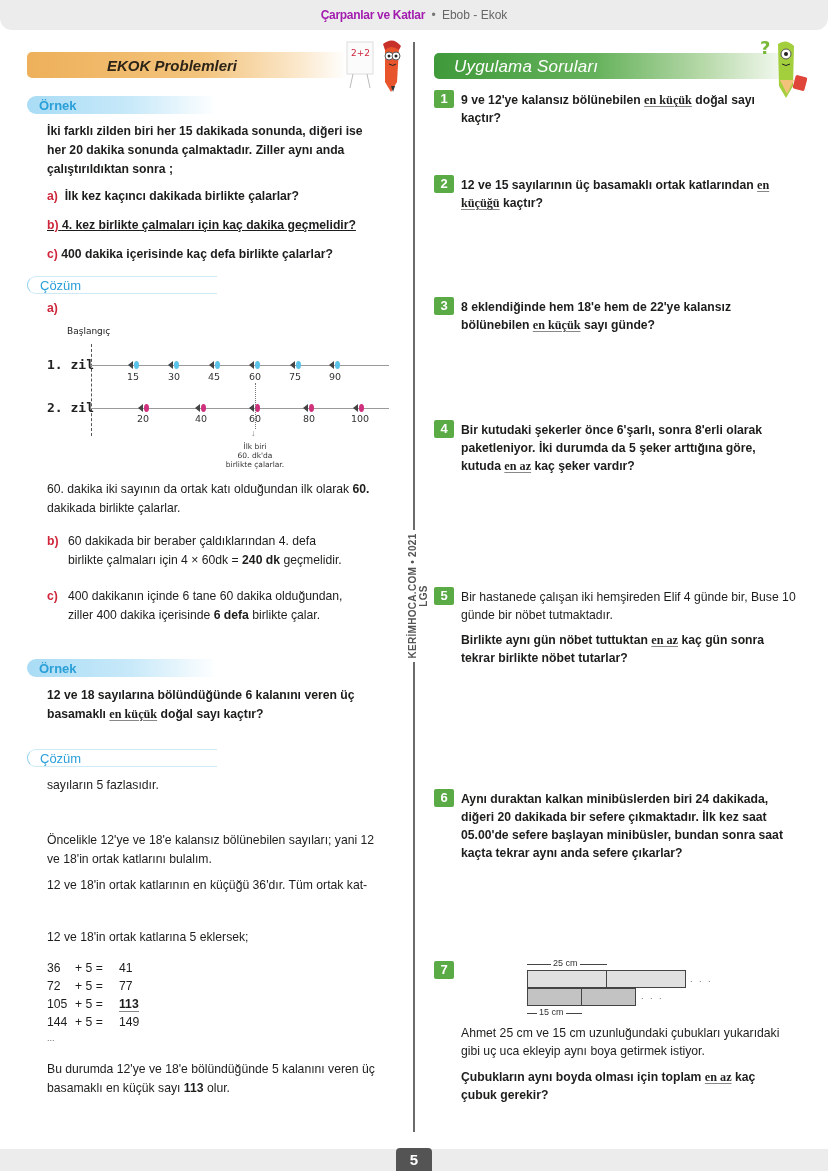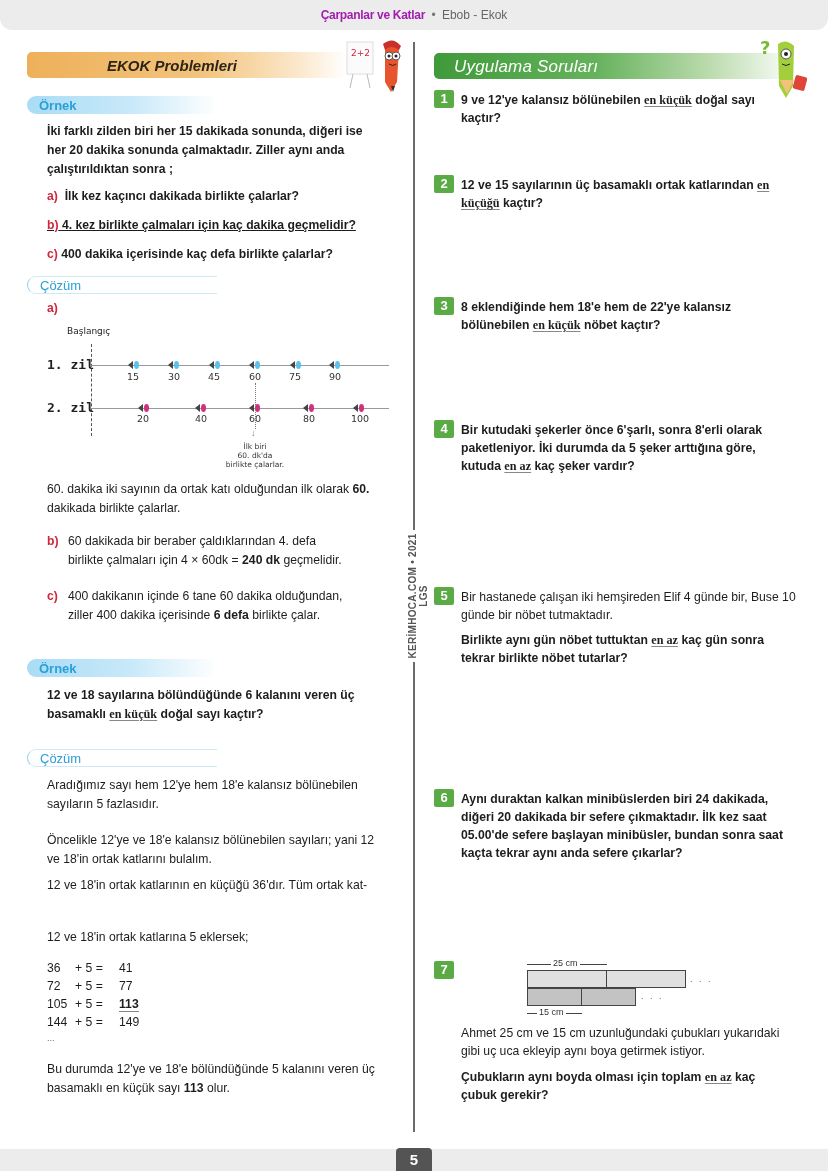--- a/index.html
+++ b/index.html
@@ -278,21 +278,20 @@
   <span>12 ve 18 sayılarına bölündüğünde 6 kalanını veren üç</span><br>
   <span>basamaklı</span>
   <span class="u">en küçük</span>
   <span>doğal sayı kaçtır?</span>
 </div>
 
 <div class="pill-cozum" style="top:749px;">
   <span>Çözüm</span>
 </div>
 <div class="txt" style="left:47px; top:776px; width:360px;">
-  <div>Aradığımız sayı hem 12'ye hem 18'e kalansız bölünebilen</div>
   <div>sayıların 5 fazlasıdır.</div>
 </div>
 <div class="txt" style="left:47px; top:831px; width:365px;">
   <div>Öncelikle 12'ye ve 18'e kalansız bölünebilen sayıları; yani 12</div>
   <div>ve 18'in ortak katlarını bulalım.</div>
 </div>
 <div class="txt" style="left:47px; top:876px; width:365px;">
   <div>12 ve 18'in ortak katlarının en küçüğü 36'dır. Tüm ortak kat-</div>
 </div>
 <div class="txt" style="left:47px; top:928px;">12 ve 18'in ortak katlarına 5 eklersek;</div>
@@ -323,21 +322,21 @@
 <div class="qtxt b" style="top:176px; width:320px;">
   <span>12 ve 15 sayılarının üç basamaklı ortak katlarından</span>
   <span class="u">en küçüğü</span>
   <span>kaçtır?</span>
 </div>
 
 <div class="qnum" style="top:297px;">3</div>
 <div class="qtxt b" style="top:298px; width:300px;">
   <span>8 eklendiğinde hem 18'e hem de 22'ye kalansız bölünebilen</span>
   <span class="u">en küçük</span>
-  <span>nöbet kaçtır?</span>
+  <span>sayı günde?</span>
 </div>
 
 <div class="qnum" style="top:420px;">4</div>
 <div class="qtxt b" style="top:421px; width:320px;">
   <span>Bir kutudaki şekerler önce 6'şarlı, sonra 8'erli olarak paketleniyor. İki durumda da 5 şeker arttığına göre, kutuda</span>
   <span class="u">en az</span>
   <span>kaç şeker vardır?</span>
 </div>
 
 <div class="qnum" style="top:587px;">5</div>

